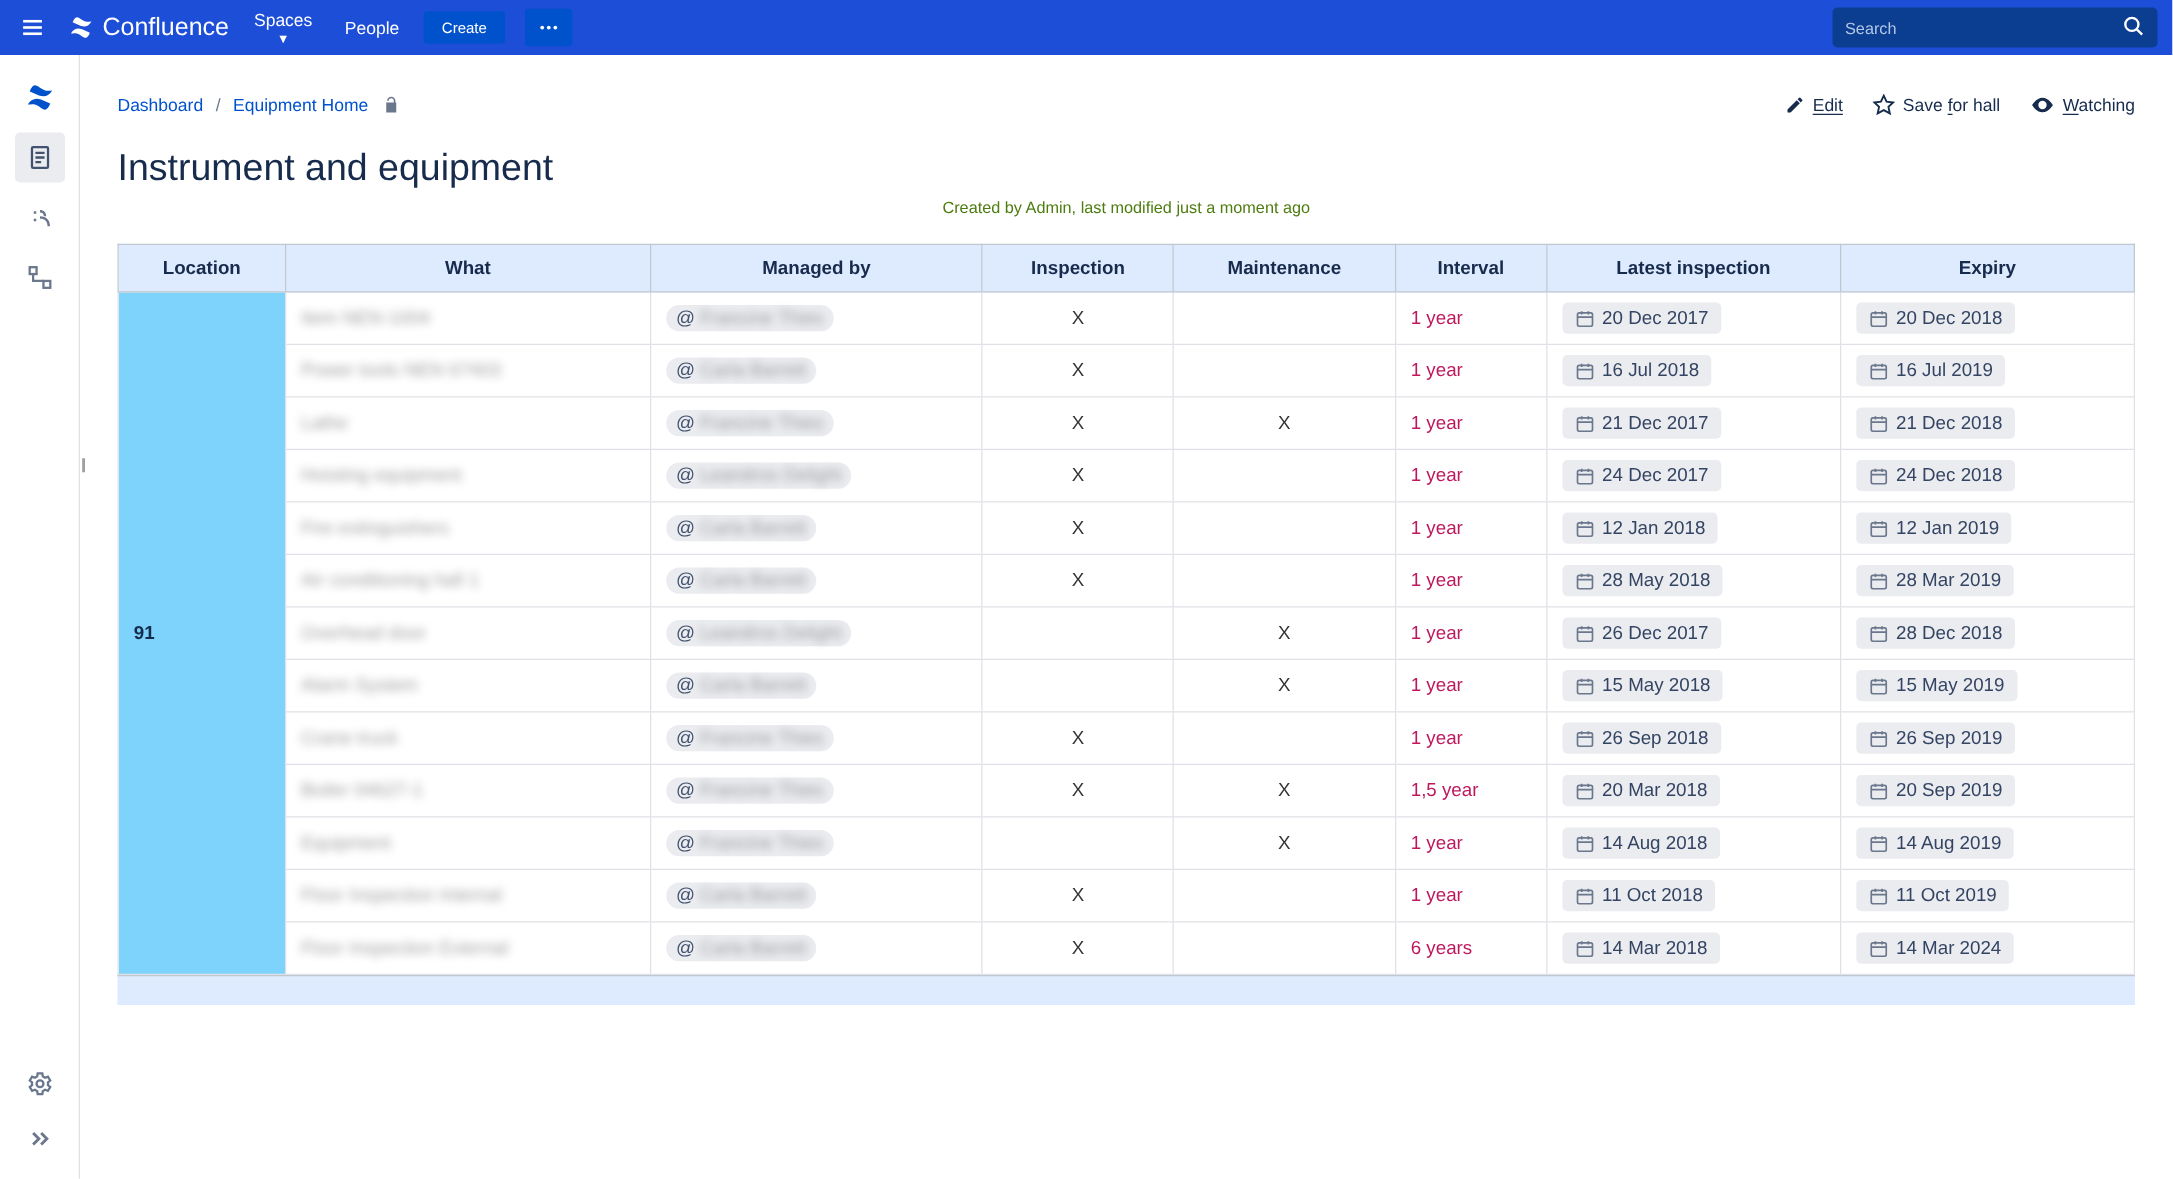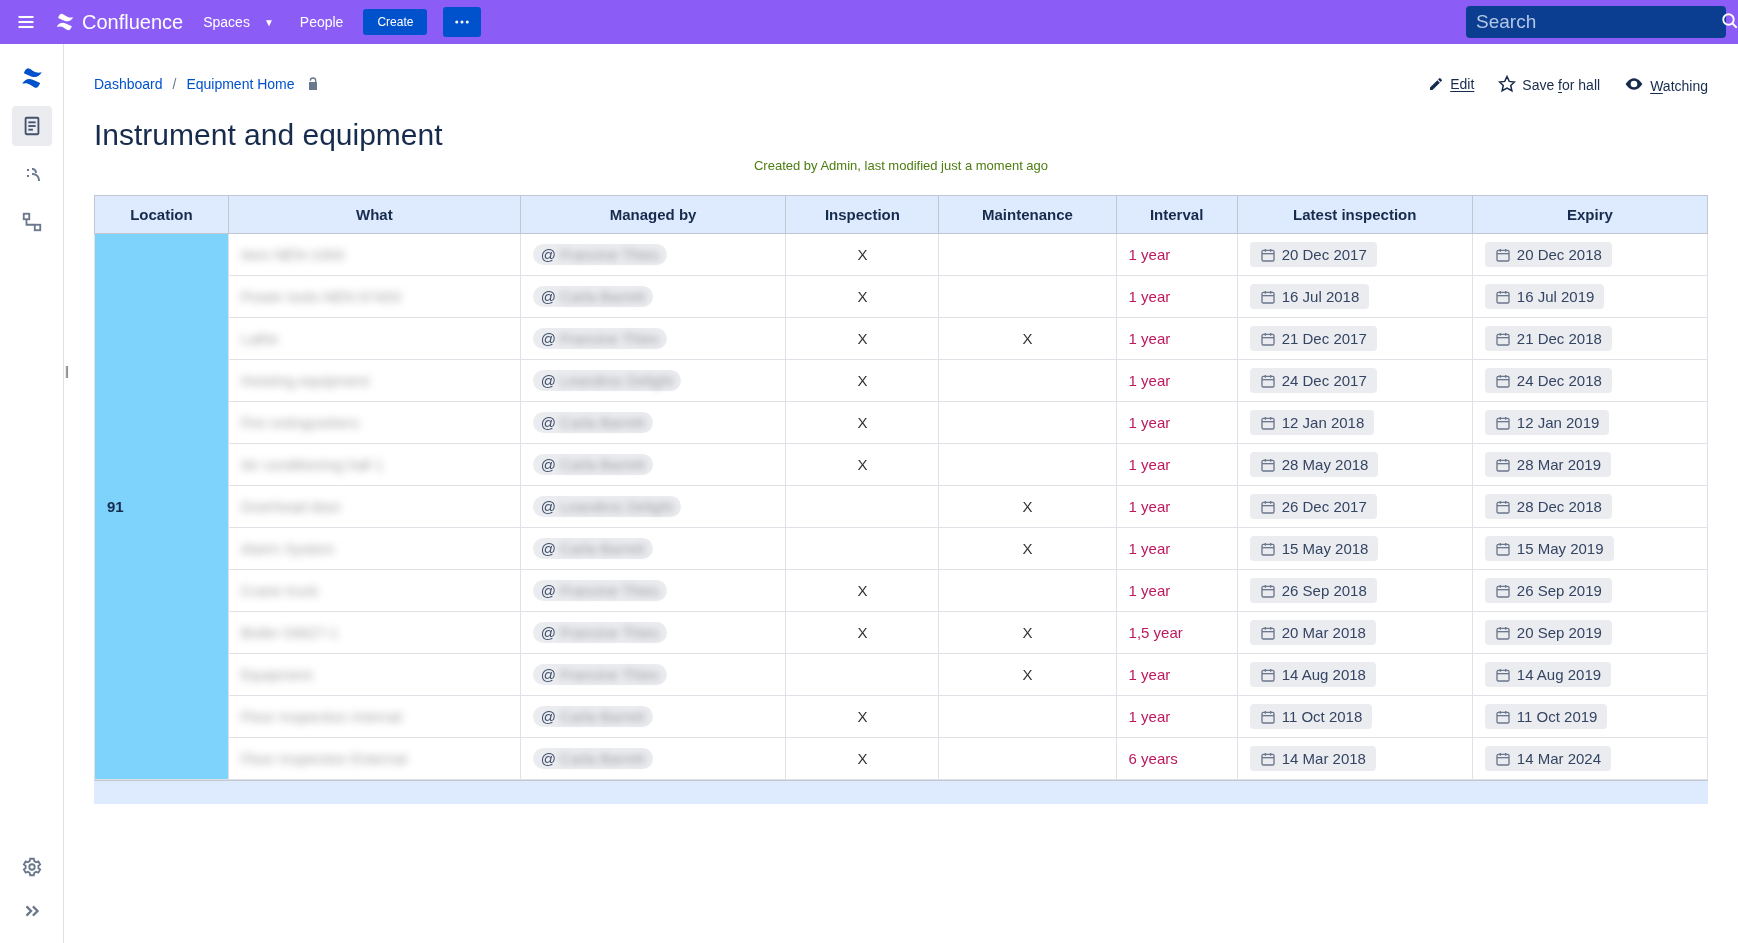--- a/index.html
+++ b/index.html
@@ -1,49 +1,49 @@
 <!DOCTYPE html>
 <html><head>
 <meta charset="utf-8">
 <style>
   * { box-sizing: border-box; margin: 0; padding: 0; }
   body { font-family: -apple-system, BlinkMacSystemFont, "Segoe UI", Arial, sans-serif; font-size: 14px; color: #172b4d; background: #fff; }
 
   
-  .topbar { background: #8b5cf6; height: 44px; display: flex; align-items: center; padding: 0 12px; }
+  .topbar { background: #1d4ed8; height: 44px; display: flex; align-items: center; padding: 0 12px; }
   .topbar-left { display: flex; align-items: center; gap: 14px; }
   .hamburger { color: #fff; cursor: pointer; padding: 4px; display:flex; align-items:center; }
   .logo { display: flex; align-items: center; gap: 6px; color: #fff; font-size: 20px; font-weight: 400; cursor: pointer; }
   .logo-svg { fill: #fff; }
-  .nav-item { color: #fff; cursor: pointer; display: flex; align-items: center; gap: 14px; padding: 0 6px; }
+  .nav-item { color: #fff; cursor: pointer; display: flex; align-items: center; gap: 2px; padding: 0 6px; flex-direction: column; }
   .nav-item .caret { font-size: 10px; }
   .create-btn { background: #0052cc; color: #fff; border: none; padding: 6px 14px; font-size: 12px; cursor: pointer; border-radius: 3px; font-weight: 500; }
   .more-btn { background: #0052cc; color: #fff; border: none; padding: 6px 10px; font-size: 15px; cursor: pointer; border-radius: 3px; margin-left: 2px; display:flex; align-items:center; }
   .topbar-right { margin-left: auto; }
   .search-box { background: #0b3d91; border-radius: 4px; display: flex; align-items: center; width: 260px; height: 32px; padding: 0 10px; }
-  .search-box input { flex: 1; background: transparent; border: none; outline: none; color: #fff; font-size: 19px; }
+  .search-box input { flex: 1; background: transparent; border: none; outline: none; color: #fff; font-size: 13px; }
   .search-box input::placeholder { color: #b3c7e6; }
   .search-box .search-icon { color: #fff; }
 
   
   .shell { display: flex; height: calc(100vh - 44px); }
   .sidebar { width: 64px; border-right: 1px solid #e0e0e0; display: flex; flex-direction: column; align-items: center; padding-top: 14px; gap: 8px; position: relative; }
   .side-icon { width: 40px; height: 40px; display: flex; align-items: center; justify-content: center; color: #6b778c; cursor: pointer; border-radius: 4px; }
   .side-icon.active { background: #ebecf0; }
   .side-icon.logo-sm { color: #0052cc; }
   .side-bottom { margin-top: auto; margin-bottom: 12px; display: flex; flex-direction: column; gap: 4px; }
   .resize-grip { position: absolute; right: -4px; top: 320px; color: #888; font-size: 12px; cursor: col-resize; letter-spacing:-2px; }
 
   .content { flex: 1; padding: 30px 30px; overflow: auto; }
   .breadcrumb-row { display: flex; align-items: center; gap: 10px; }
   .bc-link { color: #0052cc; text-decoration: none; cursor: pointer; }
   .bc-sep { color: #6b778c; }
   .lock-icon { color: #6b778c; display:inline-flex; }
   .page-actions { margin-left: auto; display: flex; gap: 24px; align-items: center; }
-  .page-action { display: flex; align-items: flex-end; gap: 6px; color: #172b4d; cursor: pointer; }
+  .page-action { display: flex; align-items: center; gap: 6px; color: #172b4d; cursor: pointer; }
   .page-action .u { text-decoration: underline; text-underline-offset: 2px; }
   .page-action .nu { text-decoration: none; }
 
   h1.page-title { font-size: 30px; font-weight: 500; margin-top: 24px; color: #172b4d; }
   .byline { color: #4d7c0f; font-size: 13px; margin-top: 6px; margin-bottom: 22px; text-align: center; }
 
   
   table.equip { border-collapse: collapse; width: 100%; border: 1px solid #c1c7d0; }
   table.equip th { background: #deebff; font-weight: 700; color: #172b4d; padding: 10px 12px; border: 1px solid #c1c7d0; text-align: center; font-size: 15px; }
   table.equip td { border: 1px solid #dfe1e6; padding: 8px 12px; vertical-align: middle; font-size: 15px; }

